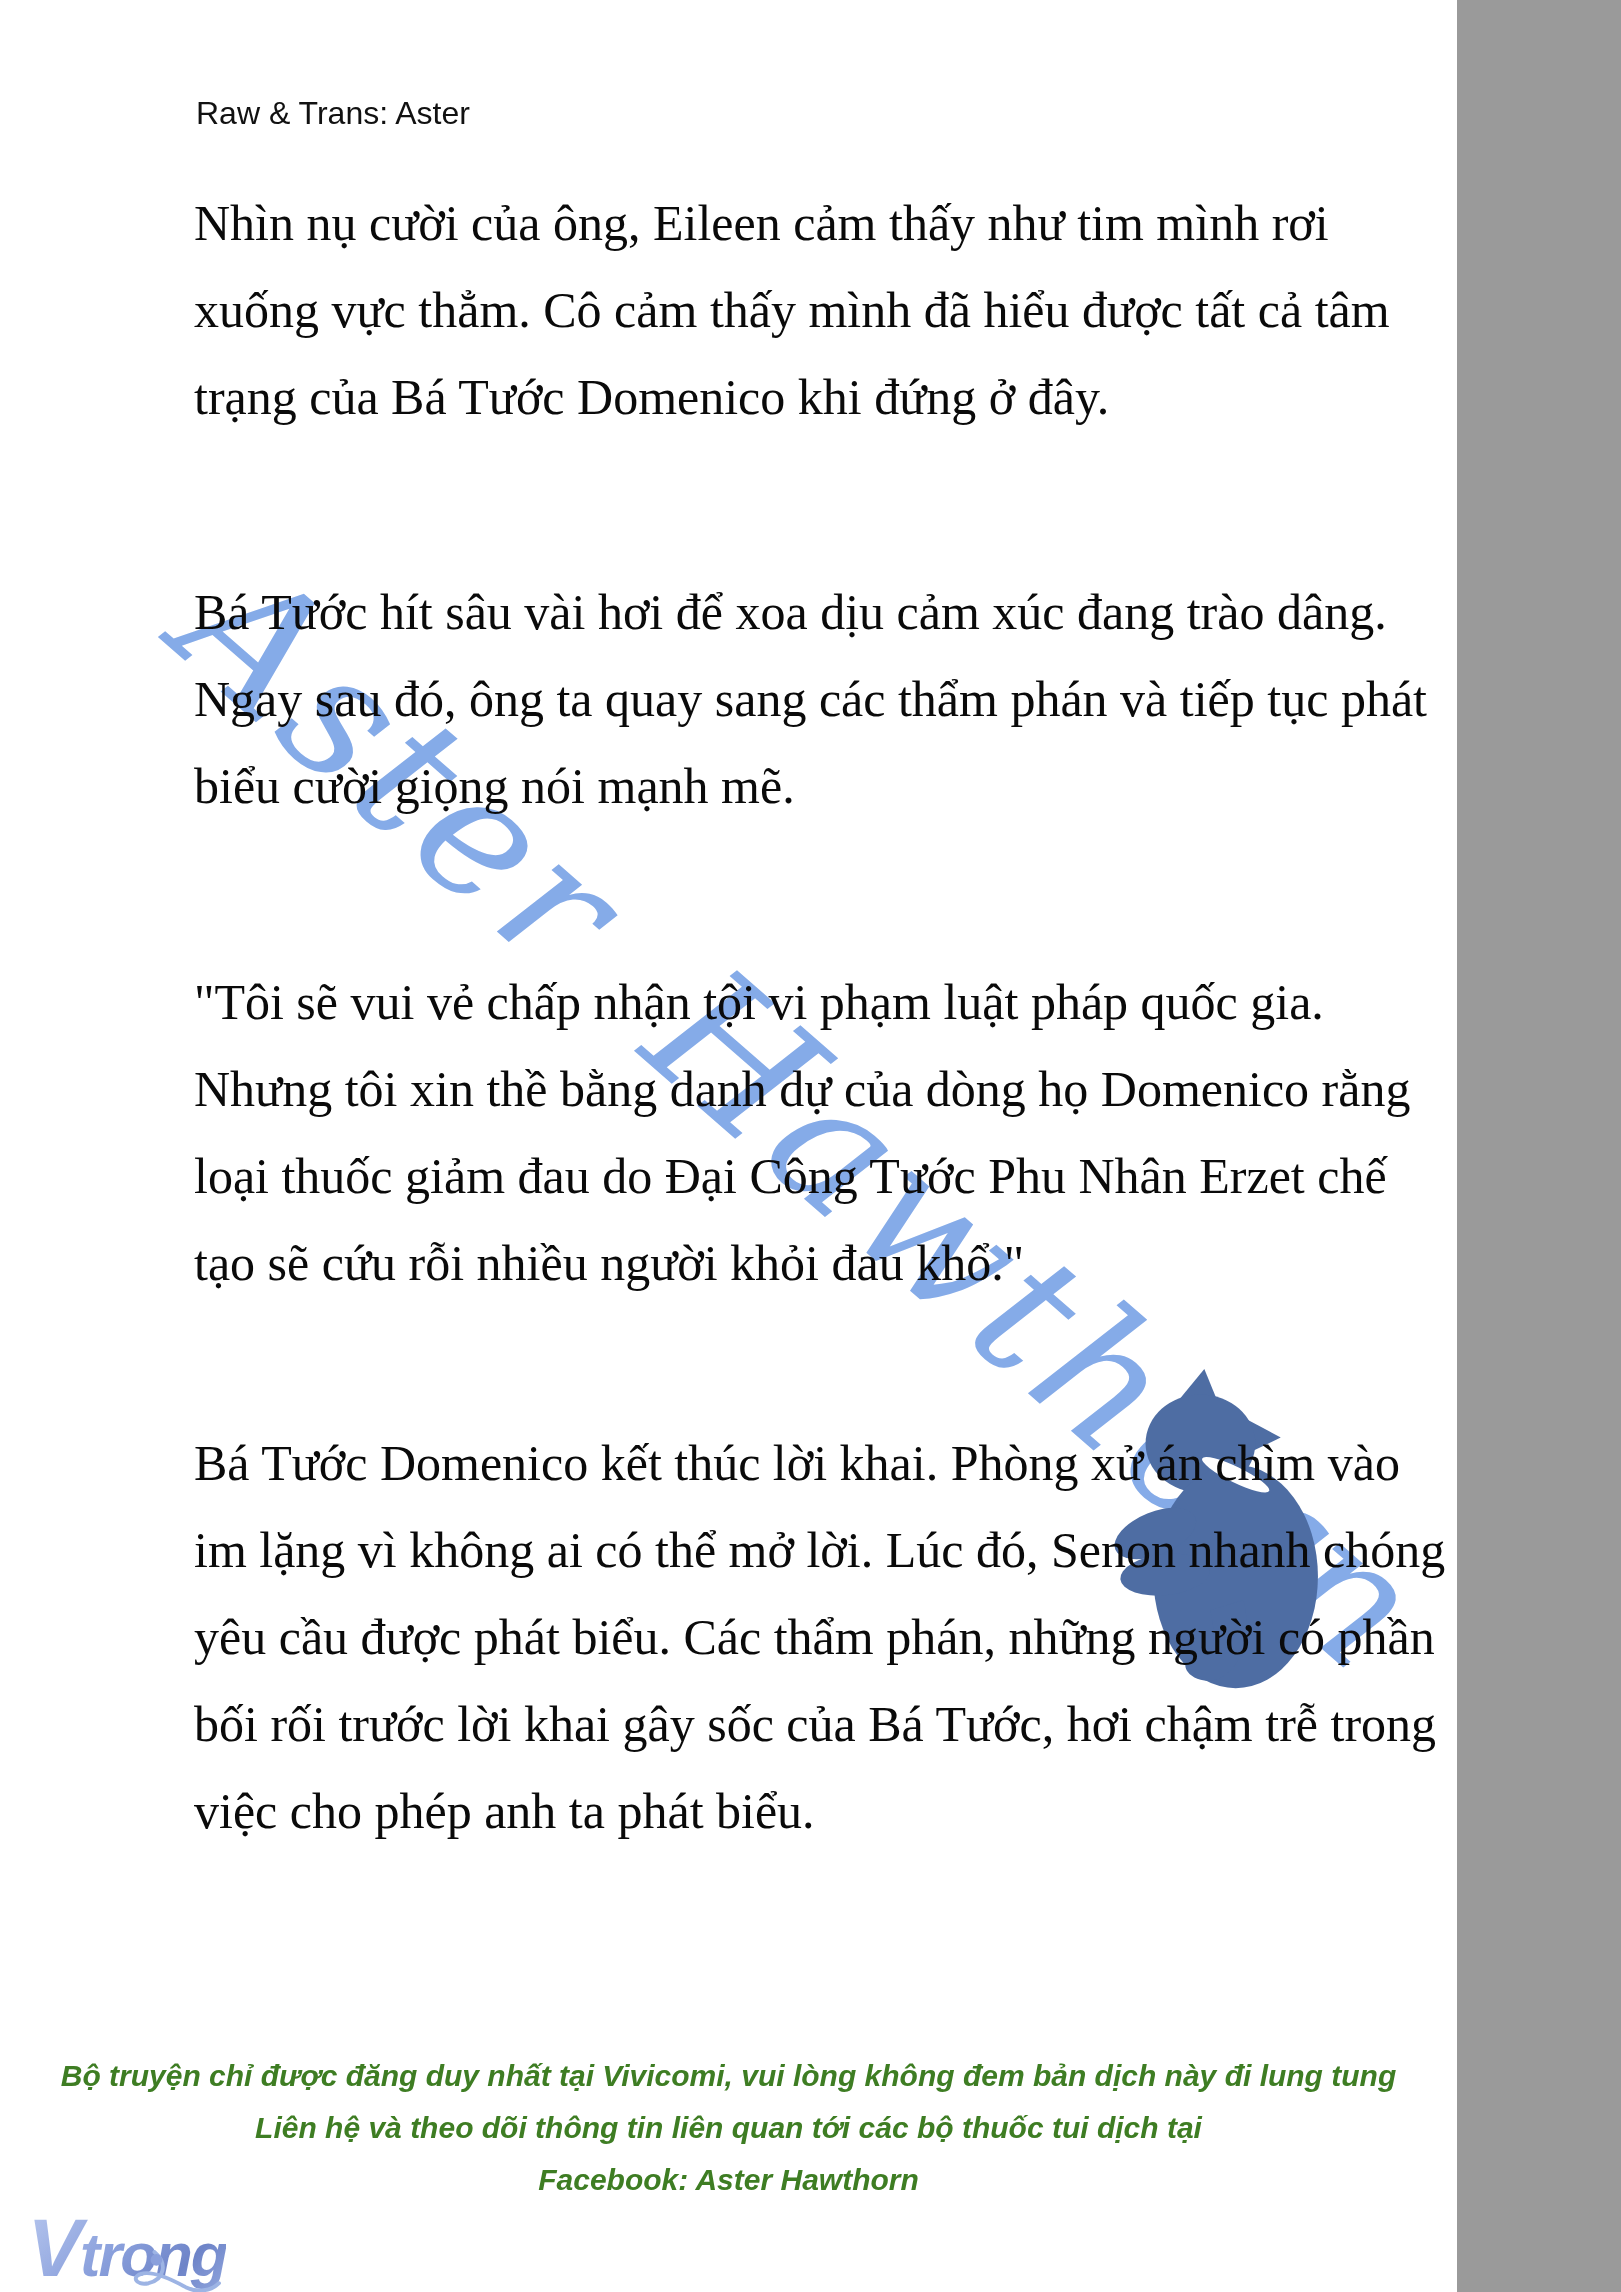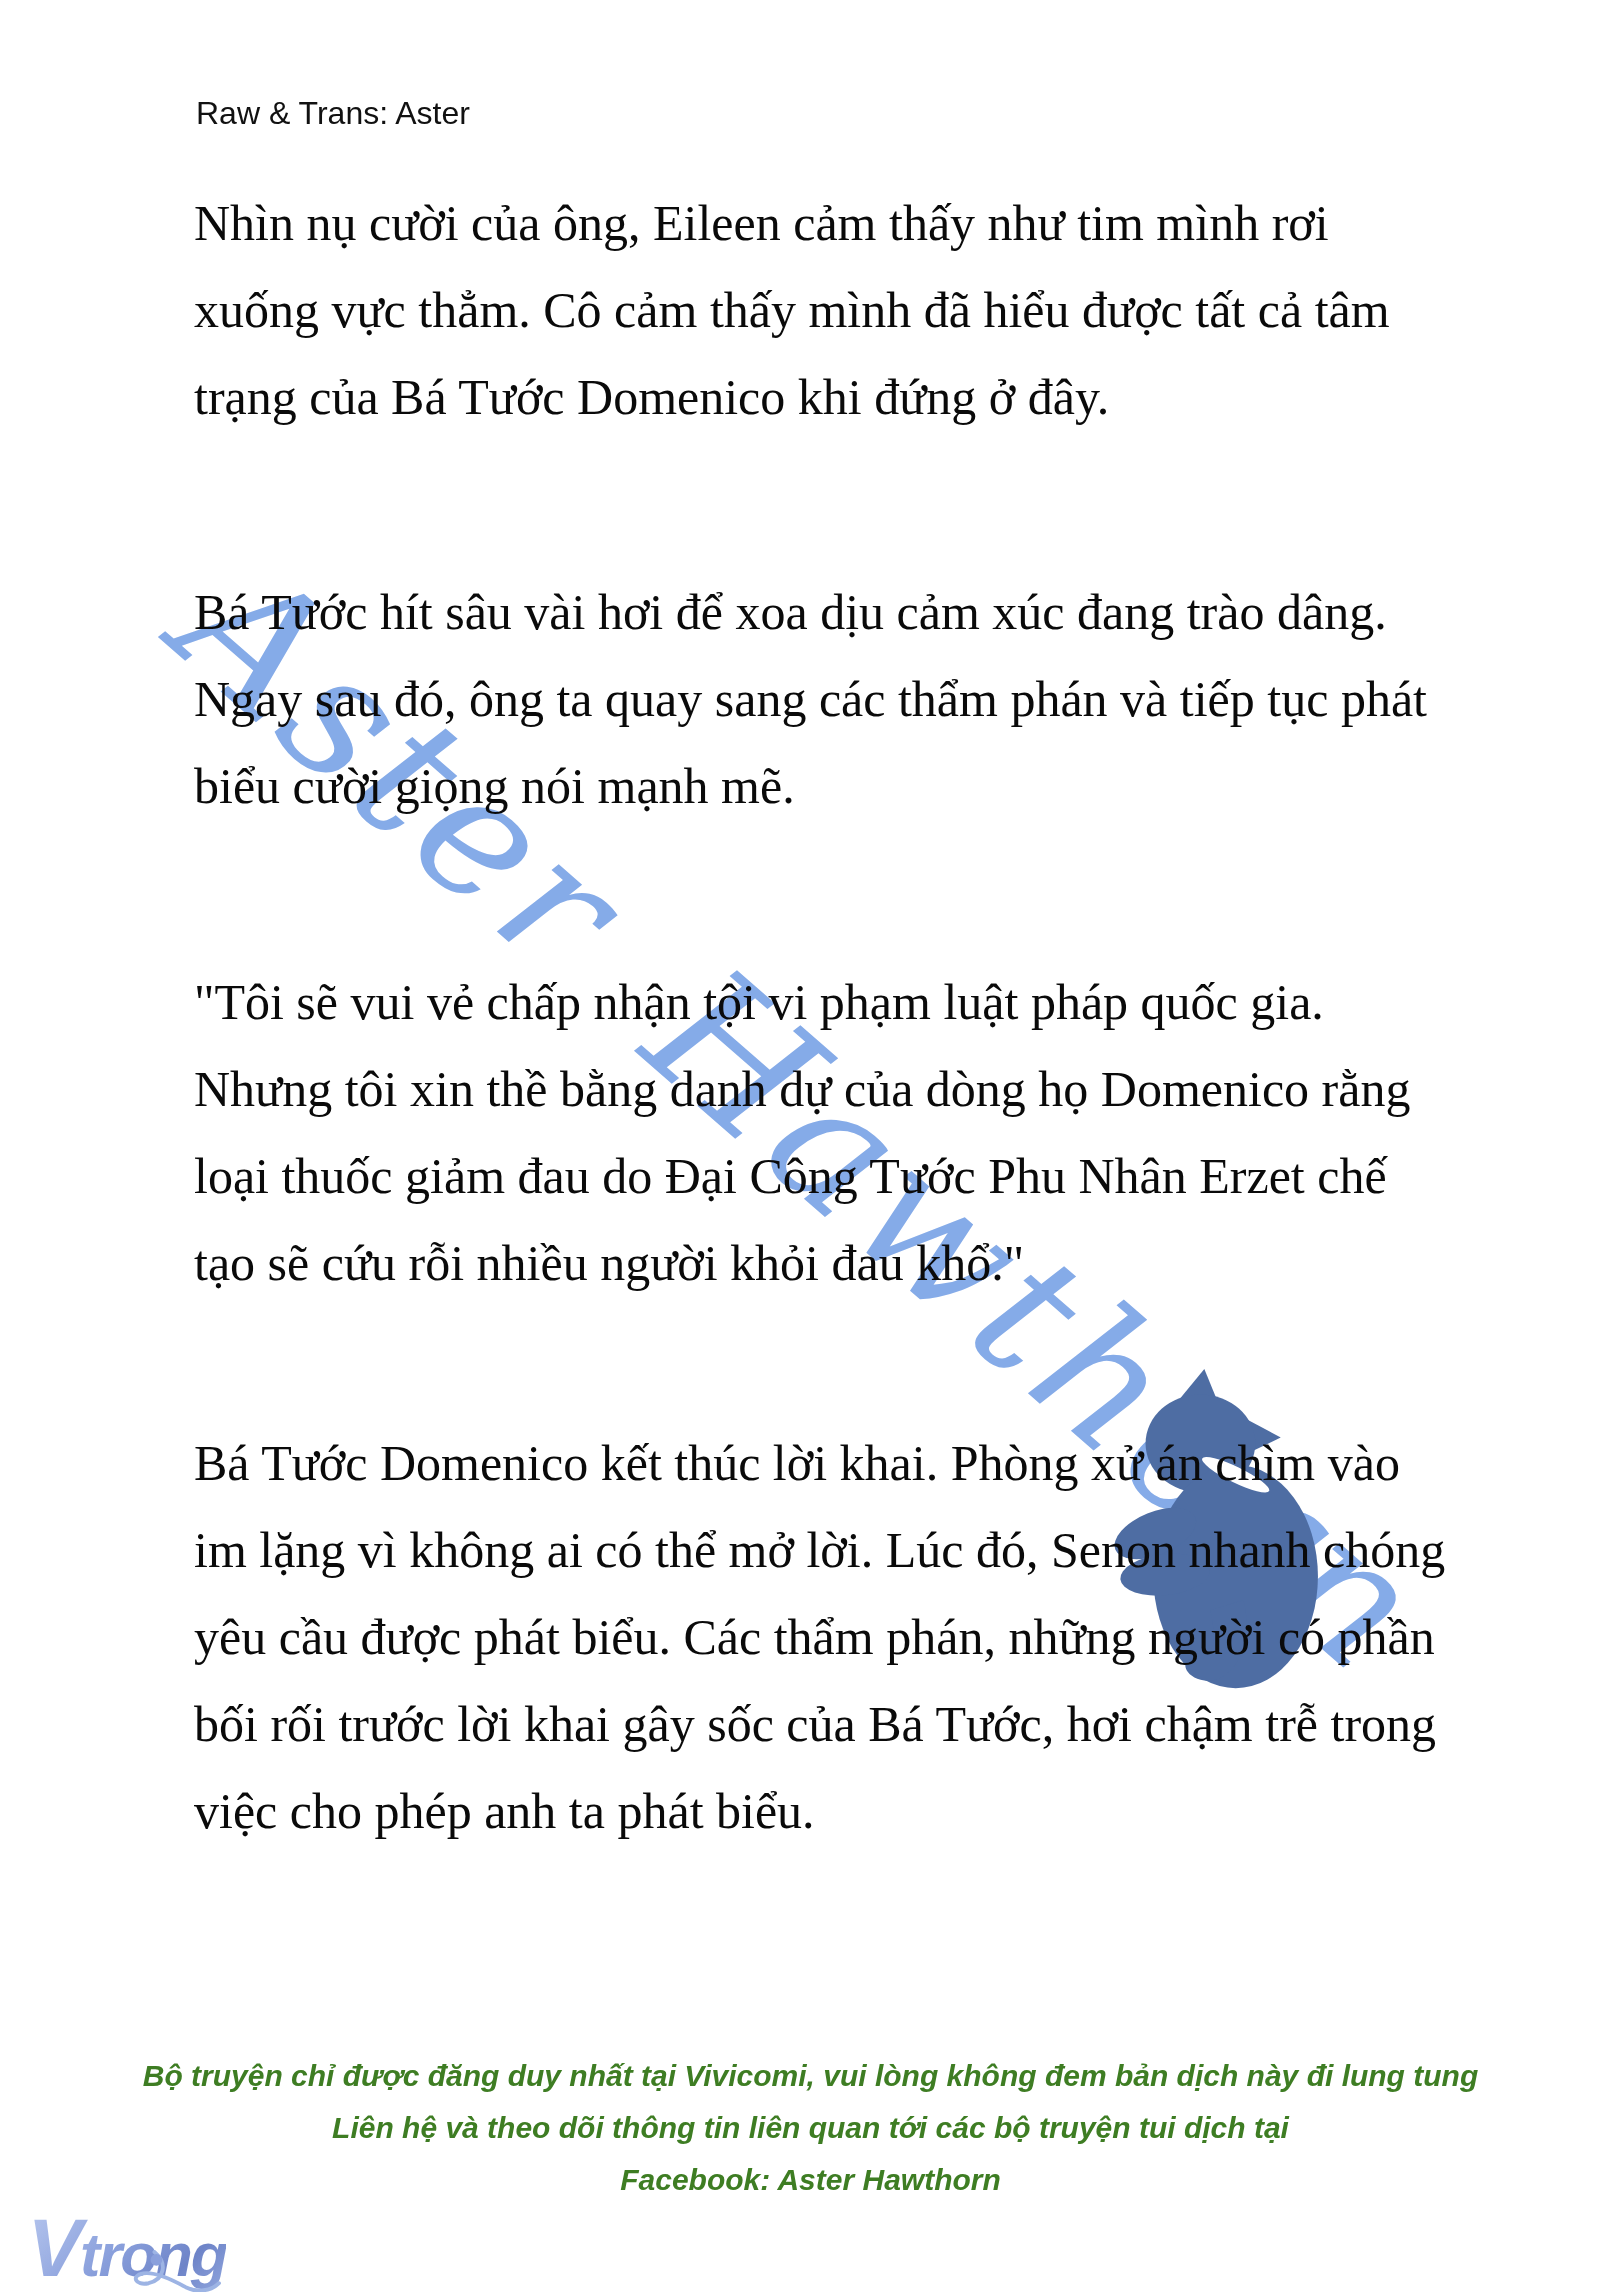--- a/index.html
+++ b/index.html
@@ -1,18 +1,18 @@
 <!DOCTYPE html>
 <html style="--ink: #0a0a0a; --wm: #85abe8; --cat: #4e6da3; --green: #3e7d23; --logo_blue: #8aa0dc;"><head>
 <meta charset="utf-8">
 <style>
   html,body{margin:0;padding:0;background:#9a9a9a;}
   .page{
     position:relative;
-    width:1621px;height:2293px;
+    width:1457px;height:2293px;
     background:#ffffff;
     overflow:hidden;
     font-family:"Liberation Serif","DejaVu Serif",serif;
     color:var(--ink,#0a0a0a);
   }
   .header{
     position:absolute;left:196px;top:92px;
     font-family:"Liberation Sans","DejaVu Sans",sans-serif;
     font-size:32px;line-height:43px;color:#111;
     white-space:nowrap;
@@ -105,21 +105,21 @@
   <div class="para p4">
     <div class="bline">Bá Tước Domenico kết thúc lời khai. Phòng xử án chìm vào</div>
     <div class="bline">im lặng vì không ai có thể mở lời. Lúc đó, Senon nhanh chóng</div>
     <div class="bline">yêu cầu được phát biểu. Các thẩm phán, những người có phần</div>
     <div class="bline">bối rối trước lời khai gây sốc của Bá Tước, hơi chậm trễ trong</div>
     <div class="bline">việc cho phép anh ta phát biểu.</div>
   </div>
 
   <div class="footer">
     <div class="fline">Bộ truyện chỉ được đăng duy nhất tại Vivicomi, vui lòng không đem bản dịch này đi lung tung</div>
-    <div class="fline">Liên hệ và theo dõi thông tin liên quan tới các bộ truyện tui dịch tại</div>
+    <div class="fline">Liên hệ và theo dõi thông tin liên quan tới các bộ thuốc tui dịch tại</div>
     <div class="fline">Facebook: Aster Hawthorn</div>
   </div>
 
   <div class="logo"><span class="logo-v">V</span><span class="logo-rest">trong</span></div>
 
   <svg class="flourish" width="98" height="43" viewBox="0 0 100 44">
     <path d="M 30 2 C 44 14 40 30 24 34 C 10 37 6 26 18 24 C 28 22 44 28 62 38 C 74 44 88 42 96 34" fill="none" stroke="#9db4e4" stroke-width="4" stroke-linecap="round"></path>
     <circle cx="32" cy="10" r="6" fill="#8aa0dc"></circle>
   </svg>
 

